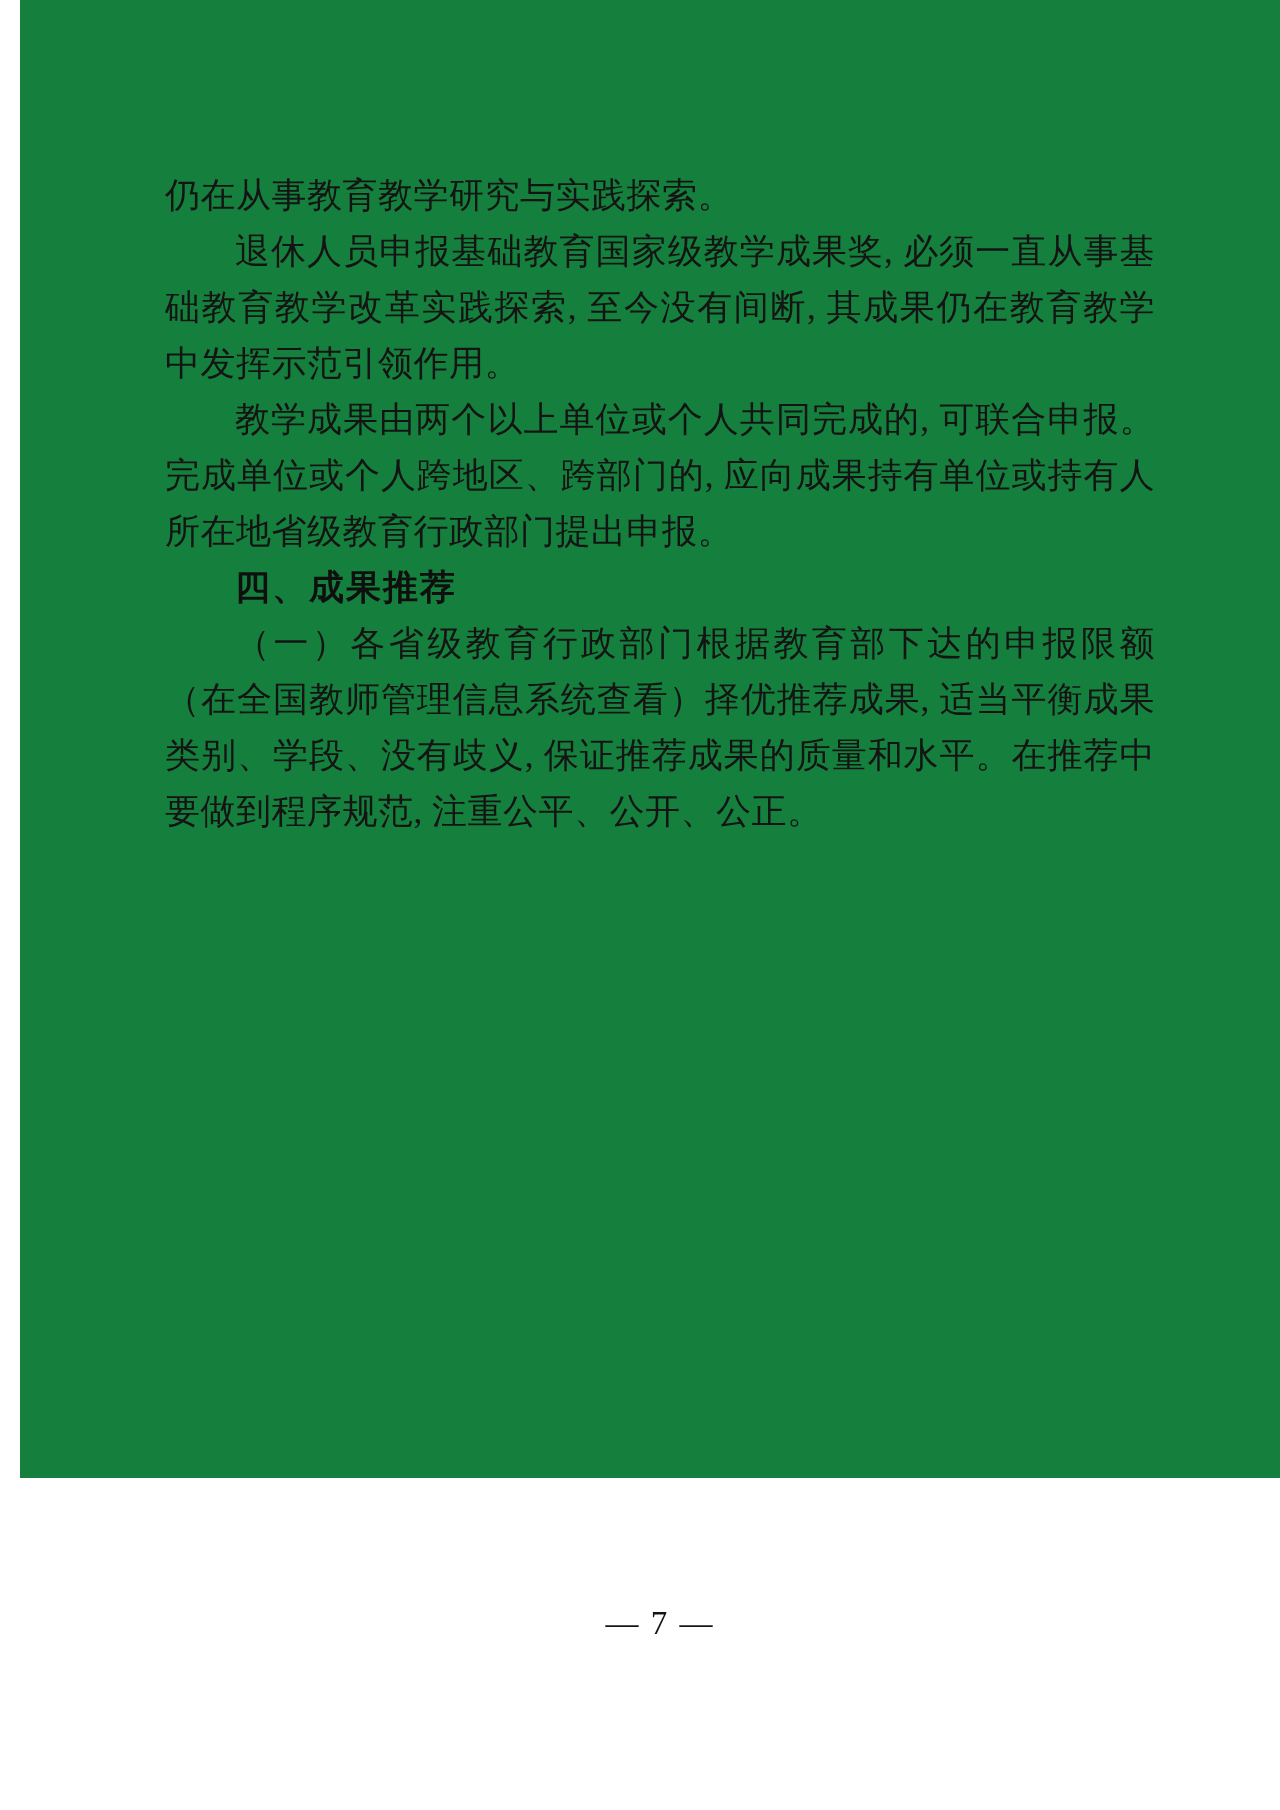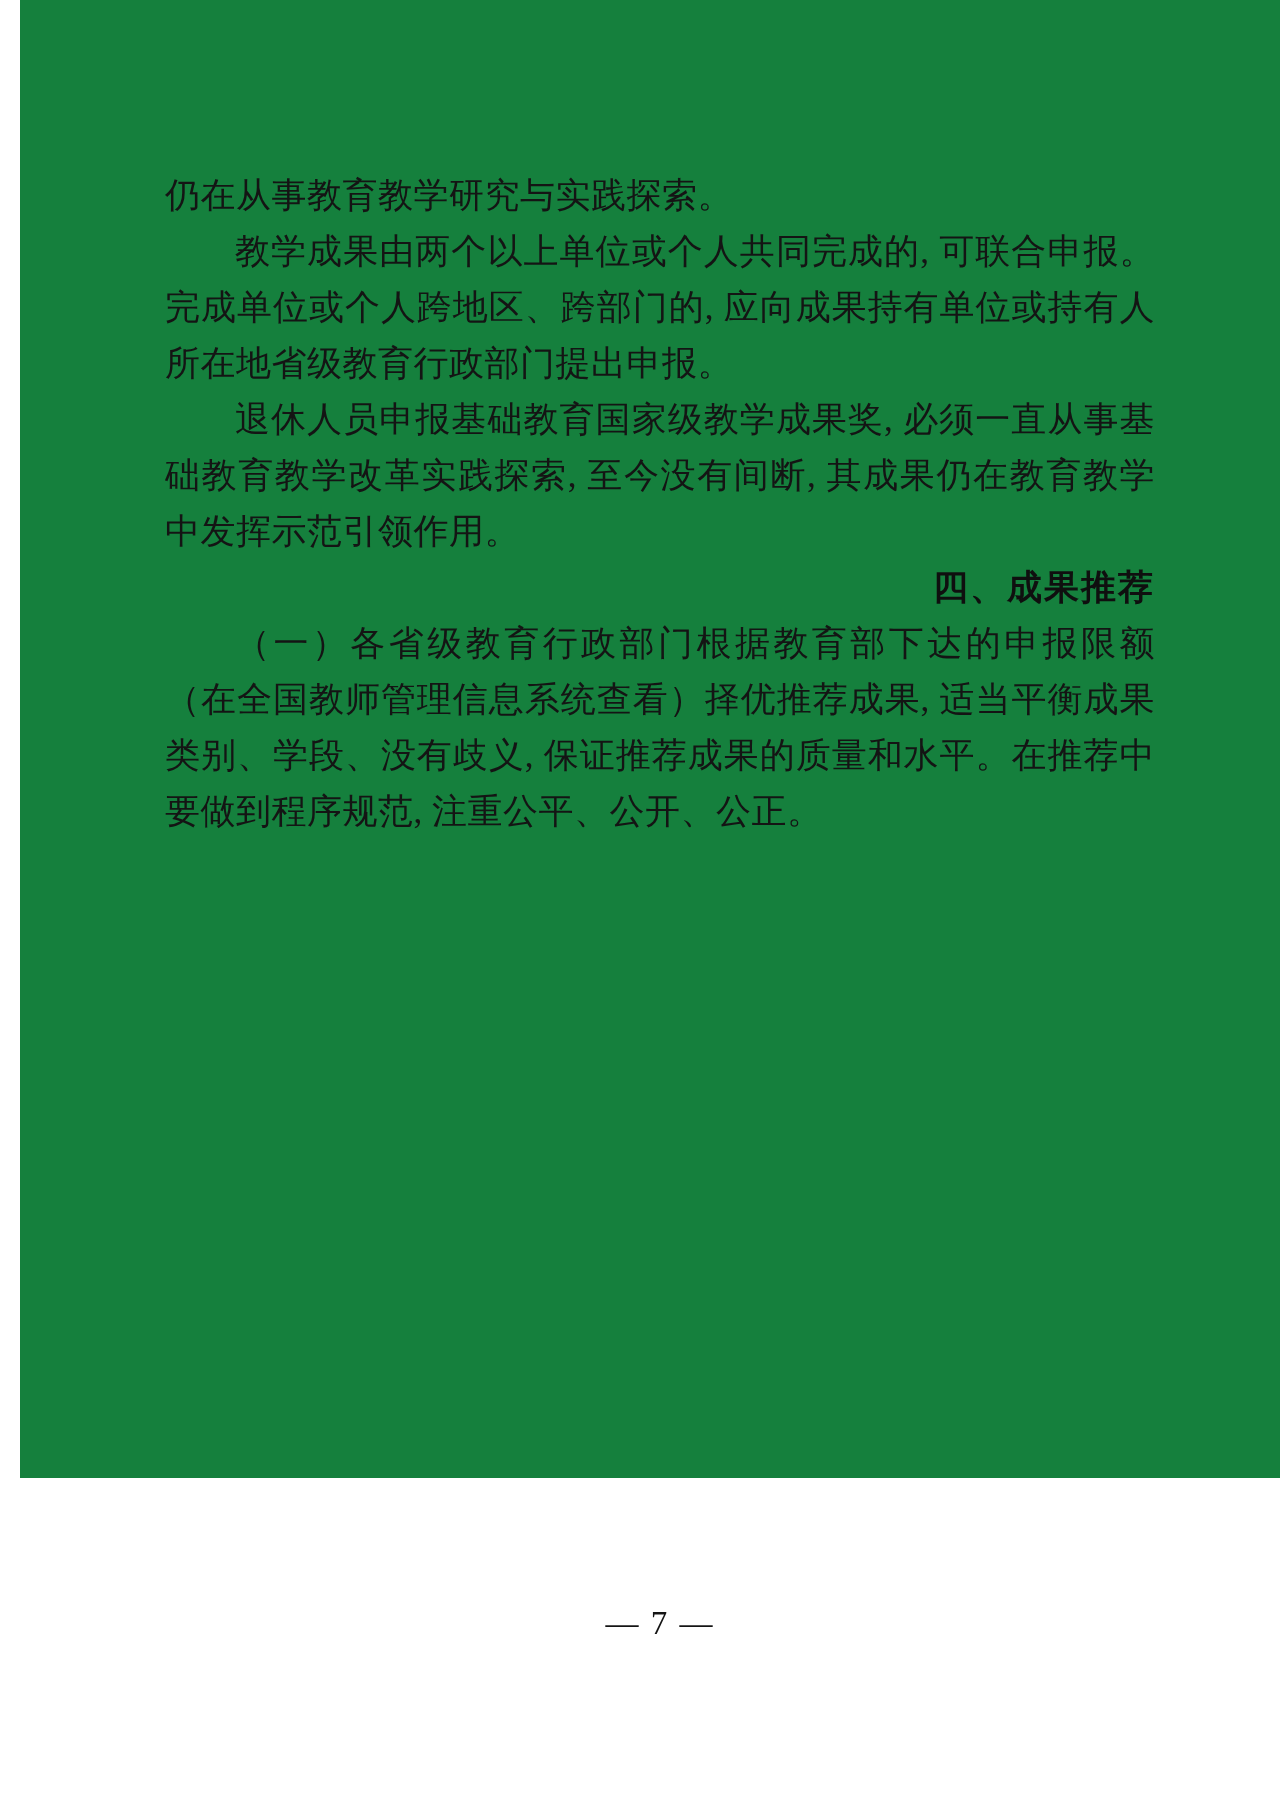--- a/index.html
+++ b/index.html
@@ -43,44 +43,43 @@
     text-indent: 70px;
   }
   .heading {
     font-size: 35px;
     line-height: 56px;
     font-weight: bold;
     text-indent: 70px;
     letter-spacing: 2px;
     margin: 0;
     color: #0f0f0f;
-    text-align: right;
   }
   .page-number {
     position: absolute;
     left: 0;
     top: 1605px;
     width: 1280px;
     text-align: center;
     font-size: 33px;
     color: #141414;
     letter-spacing: 2px;
   }
 </style>
 </head>
 <body>
 
 <div class="page">
   <div class="content">
 
     <p class="para">仍在从事教育教学研究与实践探索。</p>
 
+    <p class="para indent">退休人员申报基础教育国家级教学成果奖, 必须一直从事基础教育教学改革实践探索, 至今没有间断, 其成果仍在教育教学中发挥示范引领作用。</p>
+
     <p class="para indent">教学成果由两个以上单位或个人共同完成的, 可联合申报。完成单位或个人跨地区、跨部门的, 应向成果持有单位或持有人所在地省级教育行政部门提出申报。</p>
-
-    <p class="para indent">退休人员申报基础教育国家级教学成果奖, 必须一直从事基础教育教学改革实践探索, 至今没有间断, 其成果仍在教育教学中发挥示范引领作用。</p>
 
 
     <h2 class="heading">四、成果推荐</h2>
 
     <p class="para indent">（一）各省级教育行政部门根据教育部下达的申报限额（在全国教师管理信息系统查看）择优推荐成果, 适当平衡成果类别、学段、没有歧义, 保证推荐成果的质量和水平。在推荐中要做到程序规范, 注重公平、公开、公正。</p>
 
 
   </div>
 
   <div class="page-number">— 7 —</div>

